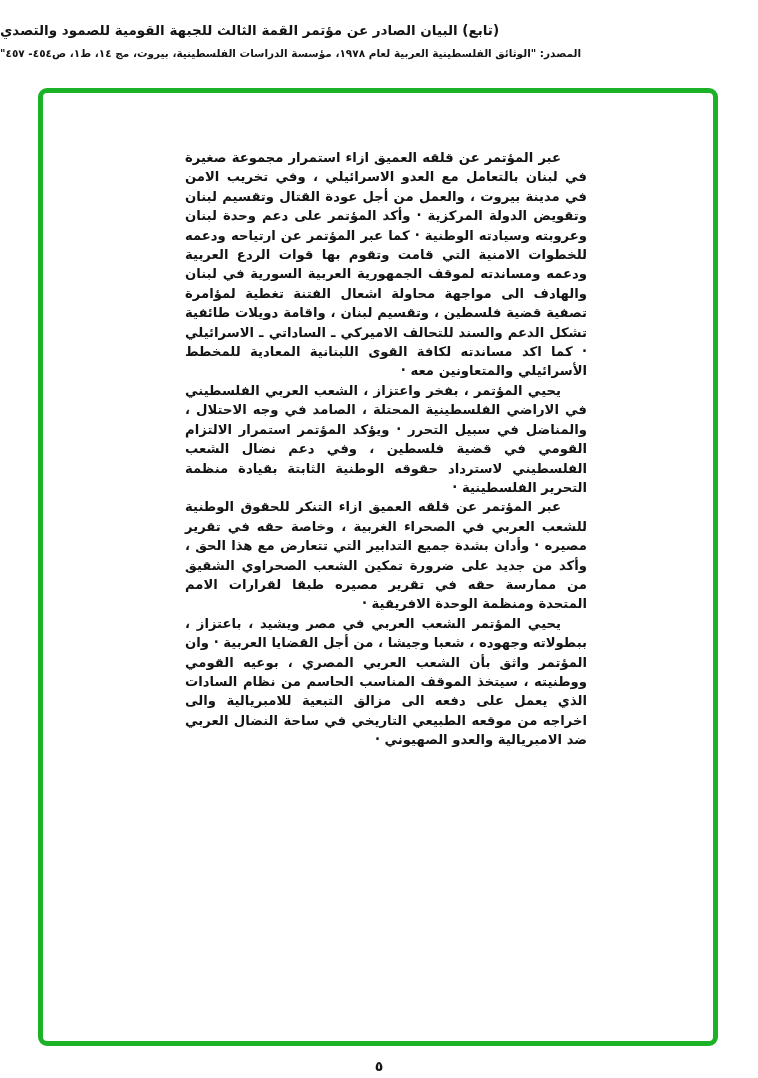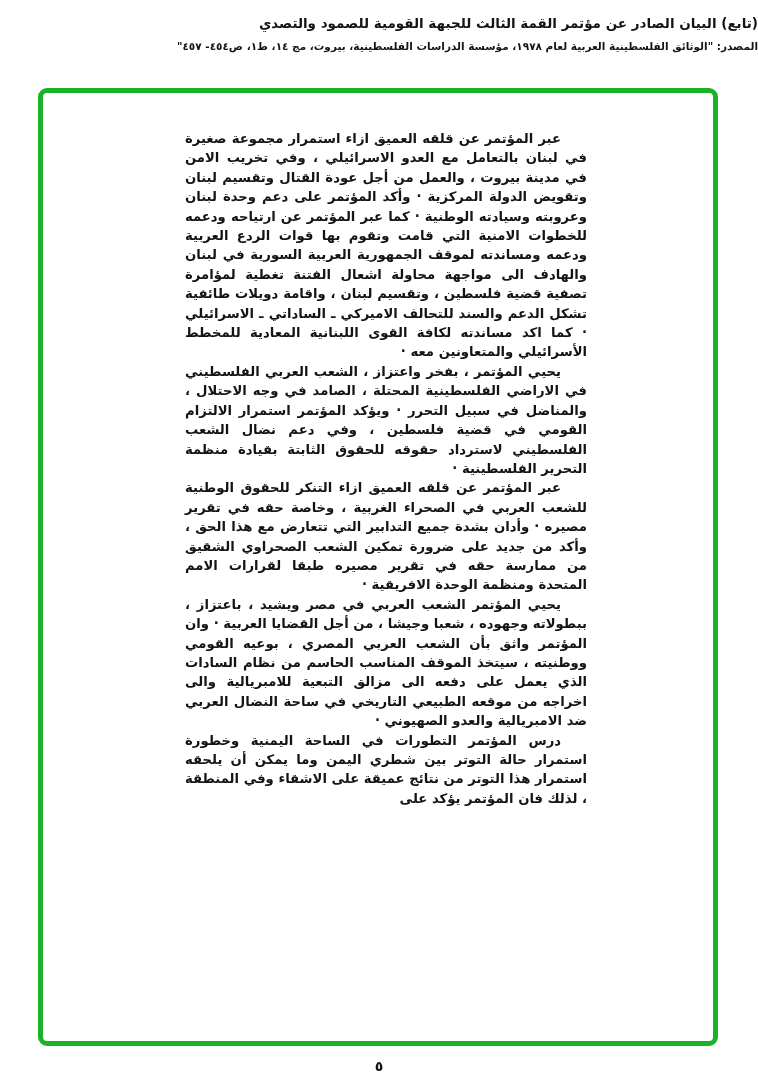--- a/index.html
+++ b/index.html
@@ -12,24 +12,24 @@
     height: 1078px;
     position: relative;
     margin: 0 auto;
     background: #ffffff;
     font-family: "DejaVu Sans", sans-serif;
     color: #141414;
     overflow: hidden;
   }
   .header {
     position: absolute;
-    top: 15px;
+    top: 22px;
     left: 0;
     right: 0;
-    text-align: right;
+    text-align: left;
     direction: rtl;
   }
   .header .title {
     font-size: 13.5px;
     font-weight: bold;
     letter-spacing: 0.2px;
   }
   .header .source {
     font-size: 10.5px;
     font-weight: bold;
@@ -40,21 +40,21 @@
     top: 88px;
     left: 38px;
     right: 40px;
     bottom: 32px;
     border: 5px solid #1cb227;
     border-radius: 9px;
     background: #ffffff;
   }
   .text-col {
     width: 402px;
-    margin: 36px 126px 0 auto;
+    margin: 55px 126px 0 auto;
     direction: rtl;
     text-align: justify;
     font-size: 13.2px;
     line-height: 19.4px;
     font-weight: bold;
   }
   .text-col p {
     margin: 0;
     padding: 0;
     text-indent: 26px;
@@ -76,22 +76,21 @@
 <div class="page">
 
   <div class="header">
     <div class="title">(تابع)  البيان الصادر عن مؤتمر القمة الثالث للجبهة القومية للصمود والتصدي</div>
     <div class="source">المصدر: "الوثائق الفلسطينية العربية لعام ١٩٧٨، مؤسسة الدراسات الفلسطينية، بيروت، مج ١٤، ط١، ص٤٥٤- ٤٥٧"</div>
   </div>
 
   <div class="frame" style="border-color: rgb(28, 178, 39);">
     <div class="text-col">
       <p>عبر المؤتمر عن قلقه العميق ازاء استمرار مجموعة صغيرة في لبنان بالتعامل مع العدو الاسرائيلي ، وفي تخريب الامن في مدينة بيروت ، والعمل من أجل عودة القتال وتقسيم لبنان وتقويض الدولة المركزية · وأكد المؤتمر على دعم وحدة لبنان وعروبته وسيادته الوطنية · كما عبر المؤتمر عن ارتياحه ودعمه للخطوات الامنية التي قامت وتقوم بها قوات الردع العربية ودعمه ومساندته لموقف الجمهورية العربية السورية في لبنان والهادف الى مواجهة محاولة اشعال الفتنة تغطية لمؤامرة تصفية قضية فلسطين ، وتقسيم لبنان ، واقامة دويلات طائفية تشكل الدعم والسند للتحالف الاميركي ـ الساداتي ـ الاسرائيلي · كما اكد مساندته لكافة القوى اللبنانية المعادية للمخطط الأسرائيلي والمتعاونين معه ·</p>
-      <p>يحيي المؤتمر ، بفخر واعتزاز ، الشعب العربي الفلسطيني في الاراضي الفلسطينية المحتلة ، الصامد في وجه الاحتلال ، والمناضل في سبيل التحرر · ويؤكد المؤتمر استمرار الالتزام القومي في قضية فلسطين ، وفي دعم نضال الشعب الفلسطيني لاسترداد حقوقه للحقوق الثابتة بقيادة منظمة التحرير الفلسطينية ·</p>
+      <p>يحيي المؤتمر ، بفخر واعتزاز ، الشعب العربي الفلسطيني في الاراضي الفلسطينية المحتلة ، الصامد في وجه الاحتلال ، والمناضل في سبيل التحرر · ويؤكد المؤتمر استمرار الالتزام القومي في قضية فلسطين ، وفي دعم نضال الشعب الفلسطيني لاسترداد حقوقه الوطنية الثابتة بقيادة منظمة التحرير الفلسطينية ·</p>
       <p>عبر المؤتمر عن قلقه العميق ازاء التنكر للحقوق الوطنية للشعب العربي في الصحراء الغربية ، وخاصة حقه في تقرير مصيره · وأدان بشدة جميع التدابير التي تتعارض مع هذا الحق ، وأكد من جديد على ضرورة تمكين الشعب الصحراوي الشقيق من ممارسة حقه في تقرير مصيره طبقا لقرارات الامم المتحدة ومنظمة الوحدة الافريقية ·</p>
       <p>يحيي المؤتمر الشعب العربي في مصر ويشيد ، باعتزاز ، ببطولاته وجهوده ، شعبا وجيشا ، من أجل القضايا العربية · وان المؤتمر واثق بأن الشعب العربي المصري ، بوعيه القومي ووطنيته ، سيتخذ الموقف المناسب الحاسم من نظام السادات الذي يعمل على دفعه الى مزالق التبعية للامبريالية والى اخراجه من موقعه الطبيعي التاريخي في ساحة النضال العربي ضد الامبريالية والعدو الصهيوني ·</p>
-      <p>درس المؤتمر التطورات في الساحة اليمنية وخطورة استمرار حالة التوتر بين شطري اليمن وما يمكن أن يلحقه استمرار هذا التوتر من نتائج عميقة على الاشقاء وفي المنطقة ، لذلك فان المؤتمر يؤكد على</p>
     </div>
   </div>
 
   <div class="page-num">٥</div>
 
 </div>
 
 </body></html>

